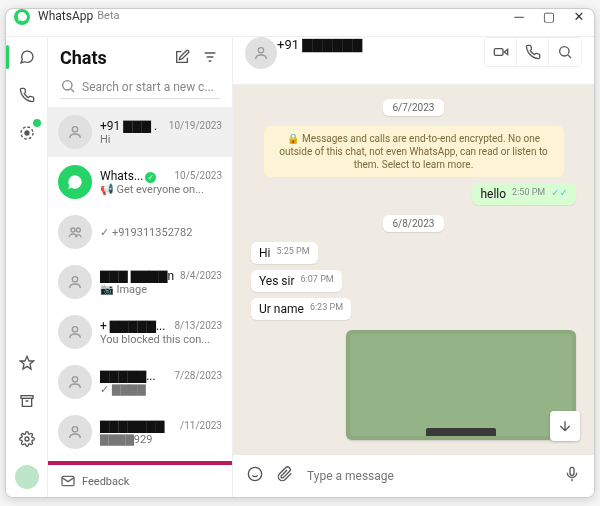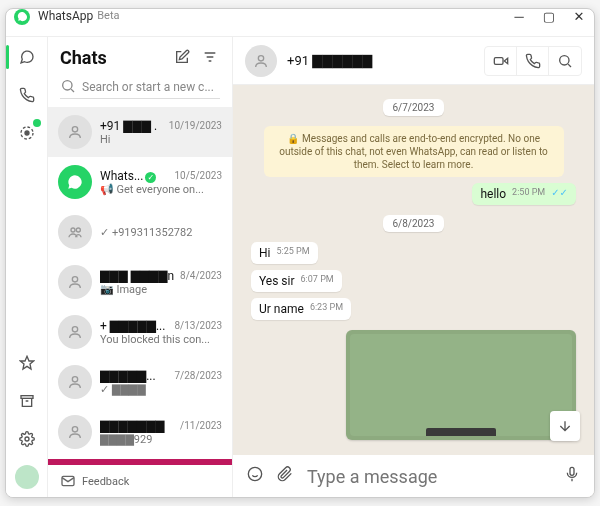--- a/index.html
+++ b/index.html
@@ -27,44 +27,44 @@
 .item{display:flex;align-items:center;padding:8px 10px;gap:8px;cursor:pointer}
 .item.selected{background:#f0f0f0}
 .item .av{width:34px;height:34px;border-radius:50%;background:#e0e0e0;flex-shrink:0;display:flex;align-items:center;justify-content:center;color:#999}
 .item .av.whatsapp{background:#25d366;color:#fff}
 .item .meta{flex:1;min-width:0}
 .item .row1{display:flex;justify-content:space-between;align-items:center}
 .item .name{font-size:12px;color:#111;white-space:nowrap;overflow:hidden;text-overflow:ellipsis;max-width:90px}
 .item .date{font-size:10px;color:#888}
 .item .preview{font-size:11px;color:#777;white-space:nowrap;overflow:hidden;text-overflow:ellipsis;max-width:140px}
 .verified{display:inline-block;width:11px;height:11px;background:#25d366;border-radius:50%;color:#fff;font-size:8px;text-align:center;line-height:11px;margin-left:2px}
-.feedback{padding:8px 12px;font-size:11px;color:#666;display:flex;align-items:center;gap:6px;border-top:6px solid #be185d}
+.feedback{padding:8px 12px;font-size:11px;color:#666;display:flex;align-items:center;gap:6px;border-top:4px solid #be185d}
 .chat{flex:1;display:flex;flex-direction:column;background:#efeae2;background-image:radial-gradient(#ddd8d0 0.5px,transparent 0.5px);background-size:20px 20px}
-.chat-header{height:48px;background:#fff;border-bottom:1px solid #eee;display:flex;align-items:center;padding:0 12px;gap:10px}
+.chat-header{height:48px;background:#fff;border-bottom:1px solid #eee;display:flex;align-items:flex-start;padding:0 12px;gap:0}
 .chat-header .av{width:32px;height:32px;border-radius:50%;background:#e0e0e0;display:flex;align-items:center;justify-content:center;color:#999}
 .chat-header .name{font-size:13px;color:#111;flex:1}
 .chat-header .actions{display:flex;gap:0;border:1px solid #eee;border-radius:4px}
 .chat-header .actions span{width:32px;height:28px;display:flex;align-items:center;justify-content:center;color:#555;cursor:pointer;border-right:1px solid #eee}
 .chat-header .actions span:last-child{border-right:none}
 .messages{flex:1;overflow-y:auto;padding:10px 18px;display:flex;flex-direction:column;gap:6px;position:relative}
 .datechip{align-self:center;background:#fff;padding:3px 10px;border-radius:6px;font-size:10px;color:#666;margin:4px 15px;box-shadow:0 1px 1px rgba(0,0,0,.1)}
 .encnote{align-self:center;background:#fdf4d5;padding:6px 10px;border-radius:6px;font-size:10px;color:#7a6a3e;text-align:center;max-width:300px;line-height:1.3}
 .bubble{max-width:70%;padding:4px 8px;border-radius:6px;box-shadow:0 1px 1px rgba(0,0,0,.08);display:flex;gap:6px}
 .bubble.in{background:#fff;align-self:flex-start}
 .bubble.out{background:#d9fdd3;align-self:flex-end}
 .bubble .text{font-size:12px;color:#111}
 .bubble .time{font-size:9px;color:#888}
 .bubble .ticks{color:#4fc3f7;font-size:10px}
 .imgprev{align-self:flex-end;width:230px;height:110px;background:#8daa7f;border-radius:6px;margin-top:4px;box-shadow:0 1px 2px rgba(0,0,0,.15);padding:4px}
 .imgprev-inner{width:100%;height:100%;background:#94b387;border-radius:4px;position:relative}
 .imgprev-bar{position:absolute;bottom:0;left:50%;transform:translateX(-50%);width:70px;height:8px;background:#3a3a3a;border-radius:2px 2px 0 0}
 .scrolldown{position:absolute;right:14px;bottom:14px;width:30px;height:30px;background:#fff;border-radius:4px;display:flex;align-items:center;justify-content:center;box-shadow:0 1px 3px rgba(0,0,0,.2);cursor:pointer;color:#555}
 .composer{height:42px;background:#fff;display:flex;align-items:center;padding:0 14px;gap:14px}
 .composer .cicon{color:#555;cursor:pointer}
-.composer input{flex:1;border:none;outline:none;font-size:18px;color:#a16207}
+.composer input{flex:1;border:none;outline:none;font-size:12px;color:#a16207}
 svg{width:16px;height:16px;stroke:currentColor;fill:none;stroke-width:2}
 </style>
 </head>
 <body>
 
 <div class="window">
   <div class="titlebar">
     <span class="logo">
       <svg viewBox="0 0 24 24" style="width:10px;height:10px;fill:#fff;stroke:none">
           <path d="M20 4a10 10 0 00-16 12L3 21l5-1a10 10 0 0012-16z"></path>

